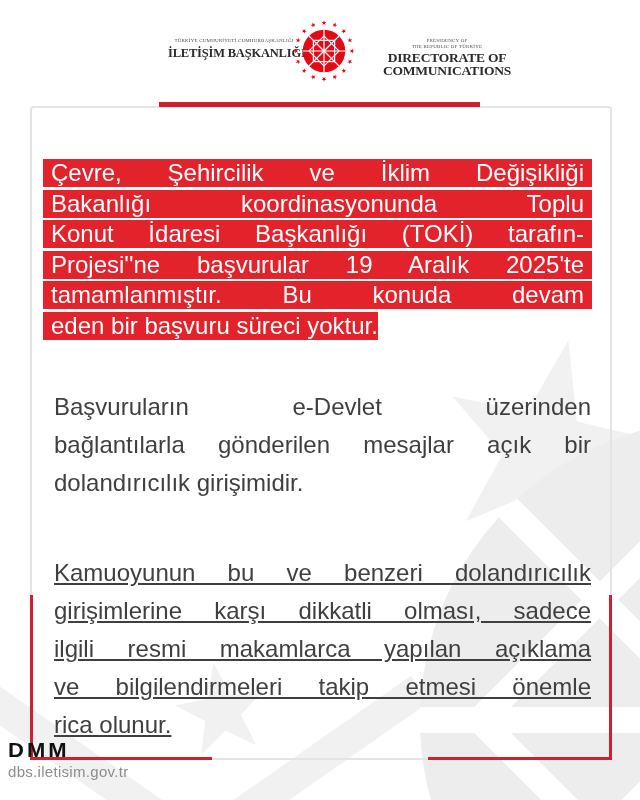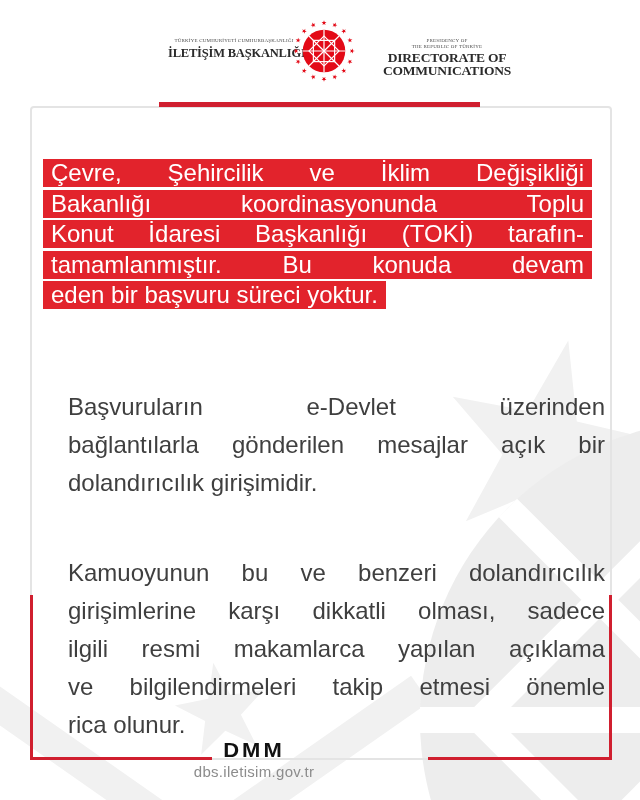--- a/index.html
+++ b/index.html
@@ -27,31 +27,31 @@
   .rb-left{left:30px;top:595px;width:3px;height:165px;}
   .rb-right{left:609px;top:595px;width:3px;height:165px;}
   .rb-bottom-l{left:30px;top:757px;width:182px;height:3px;}
   .rb-bottom-r{left:428px;top:757px;width:184px;height:3px;}
 
   
   .highlight{position:absolute;left:43px;top:159px;width:549px;z-index:2;}
   .hl-line{background:#e2232c;color:#ffffff;font-weight:normal;font-size:24px;
            height:28px;line-height:28px;padding:0 8px;margin-bottom:2.5px;
            text-align:justify;text-align-last:justify;}
-  .hl-line.last{width:fit-content;text-align-last:left;padding-right:8px;}
+  .hl-line.last{width:fit-content;text-align-last:left;padding-right:0;}
 
   
-  .para{position:absolute;left:68px;width:537px;z-index:2;color:#3f3f3f;}
+  .para{position:absolute;left:54px;width:537px;z-index:2;color:#3f3f3f;}
   .p1{top:388px;}
-  .p2{top:554px;}
+  .p2{top:554px;text-decoration:underline;}
   .body-line{font-size:24px;line-height:38px;text-align:justify;text-align-last:justify;}
   .body-line.last{text-align-last:left;}
 
   
-  .footer{position:absolute;left:0;top:740px;width:508px;text-align:center;z-index:4;}
+  .footer{position:absolute;left:8px;top:740px;width:508px;text-align:left;z-index:4;}
   .dmm{font-size:22px;font-weight:bold;letter-spacing:3px;color:#111111;
        transform:scaleY(.92);line-height:22px;}
   .url{font-size:15px;color:#8c8c8c;letter-spacing:.3px;margin-top:1px;}
 </style>
 </head>
 <body>
 
 <div class="page">
 
   <svg class="watermark" viewBox="0 0 640 800" aria-hidden="true">
@@ -128,20 +128,21 @@
   <div class="rb rb-left"></div>
   <div class="rb rb-right"></div>
   <div class="rb rb-bottom-l"></div>
   <div class="rb rb-bottom-r"></div>
 
   <div class="highlight">
 
   <div class="hl-line">Çevre, Şehircilik ve İklim Değişikliği</div>
       <div class="hl-line">Bakanlığı koordinasyonunda Toplu</div>
       <div class="hl-line">Konut İdaresi Başkanlığı (TOKİ) tarafın-</div>
+      <div class="hl-line">Projesi''ne başvurular 19 Aralık 2025'te</div>
       <div class="hl-line">tamamlanmıştır. Bu konuda devam</div>
       <div class="hl-line last">eden bir başvuru süreci yoktur.</div>
     </div>
 
   <div class="para p1">
 
   <div class="body-line">Başvuruların e-Devlet üzerinden</div>
       <div class="body-line">bağlantılarla gönderilen mesajlar açık bir</div>
       <div class="body-line last">dolandırıcılık girişimidir.</div>
     </div>

